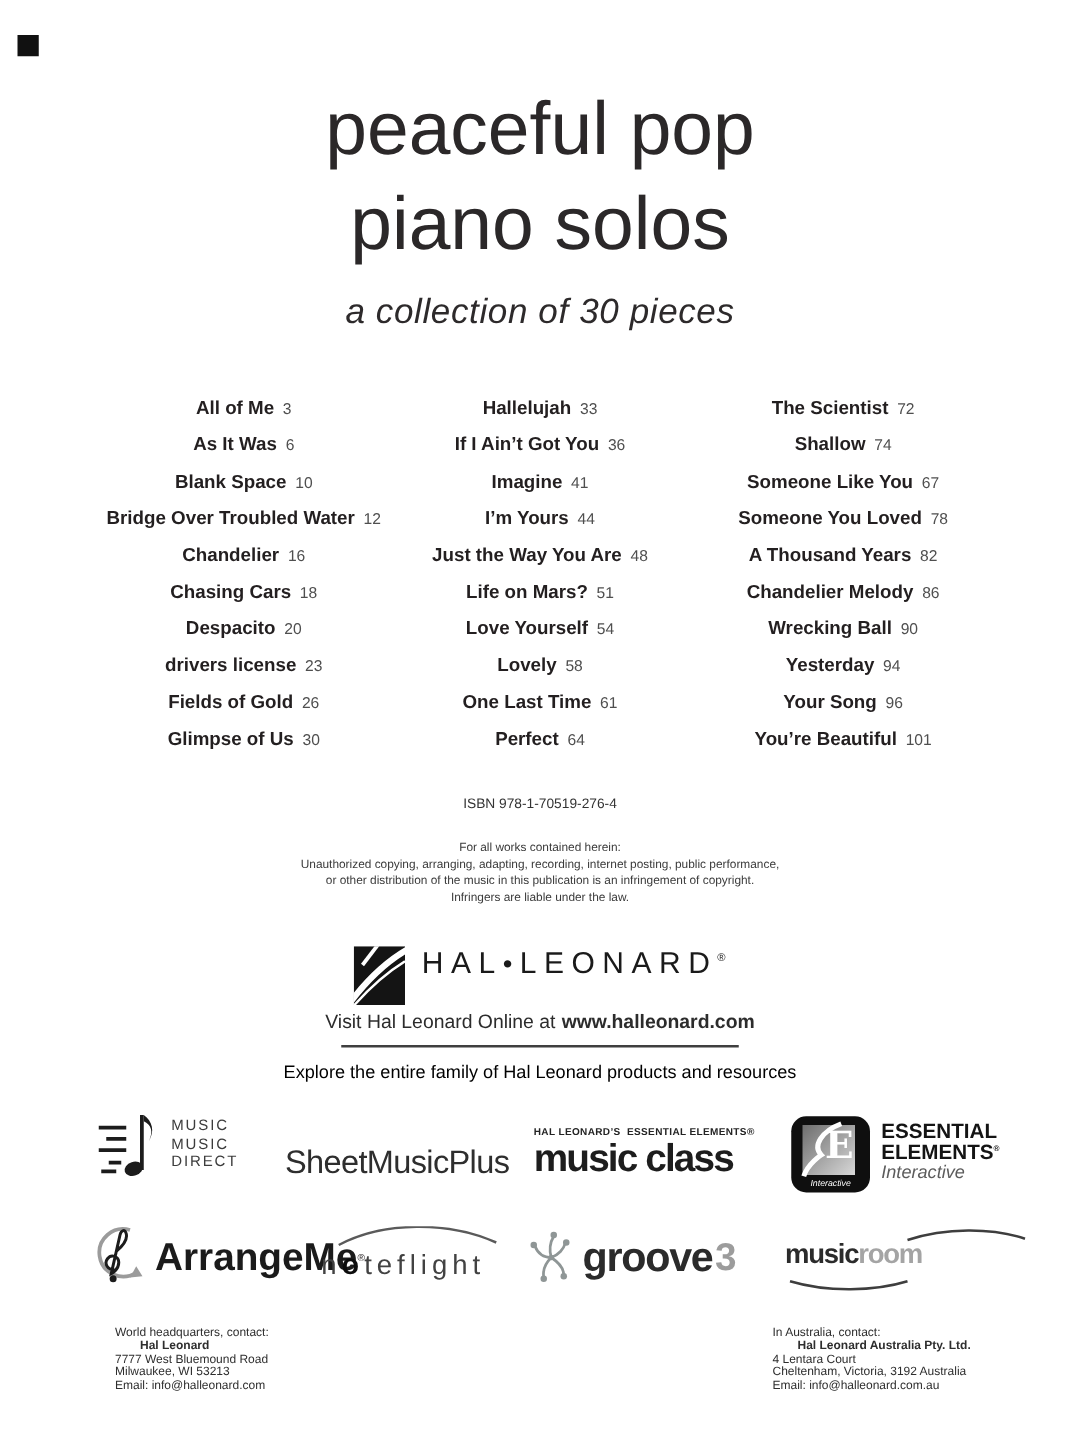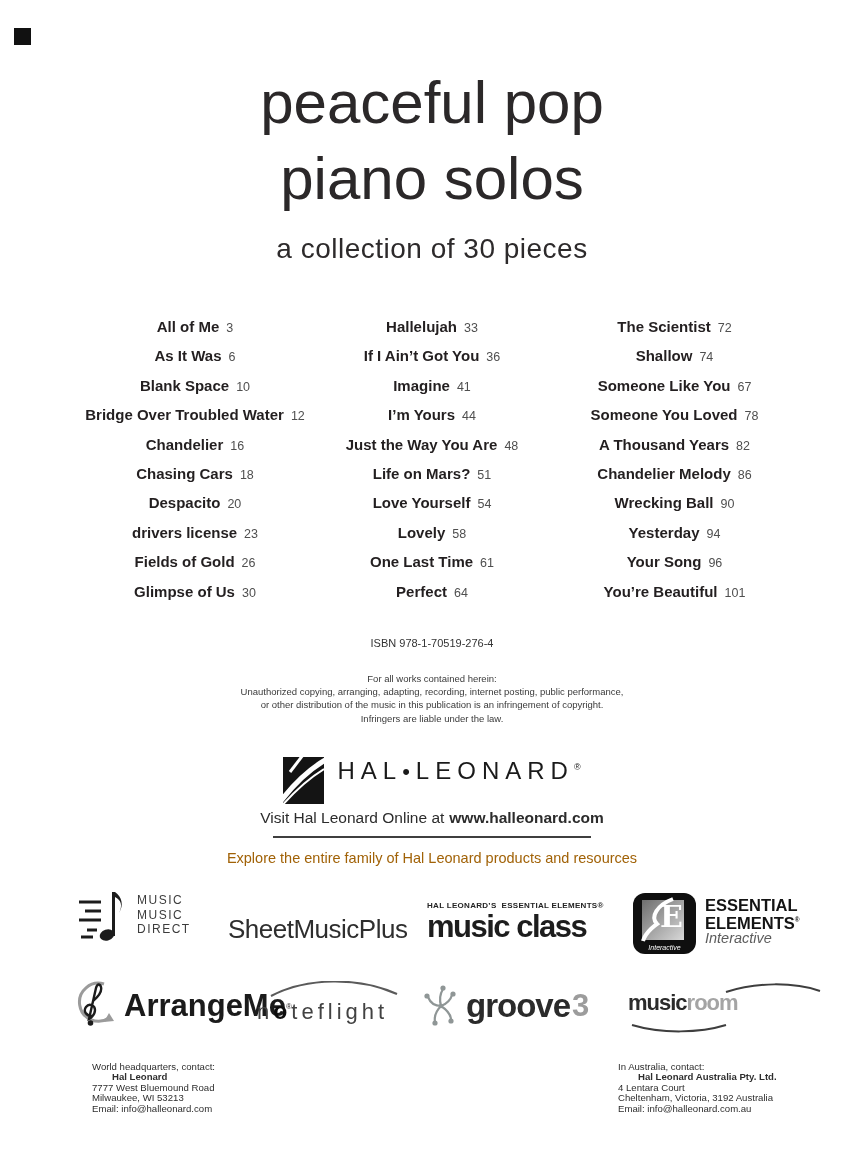--- a/index.html
+++ b/index.html
@@ -6,21 +6,21 @@
   .page{position:relative;width:864px;height:1152px;background:#ffffff;overflow:hidden;
         font-family:"Liberation Sans",sans-serif;color:#231f20;}
 
   .corner-mark{position:absolute;left:14px;top:28px;width:17px;height:17px;background:#111;}
 
   
   .title-line{position:absolute;left:0;width:100%;text-align:center;
               font-weight:300;color:#2b2829;font-size:60px;line-height:74px;}
   .title-line.l1{top:66px;} .title-line.l2{top:142px;}
   .subtitle{position:absolute;left:0;top:233px;width:100%;text-align:center;
-            font-weight:300;color:#2d2a2b;font-size:28px;letter-spacing:0.5px;}
+            font-weight:300;color:#2d2a2b;font-size:28px;letter-spacing:0.5px;font-style:italic;}
 
   
   .toc-col{position:absolute;top:312px;}
   .toc-col.c1{left:20px;width:350px;}
   .toc-col.c2{left:307px;width:250px;}
   .toc-col.c3{left:552px;width:245px;}
   .r{height:29.4px;line-height:29.4px;text-align:center;white-space:nowrap;}
   .s{font-weight:700;font-size:15px;color:#231f20;}
   .p{font-size:12.5px;color:#4f4f4f;margin-left:7px;}
 
@@ -32,21 +32,21 @@
   
   .hl-row{position:absolute;left:0;top:757px;width:100%;display:flex;justify-content:center;align-items:flex-start;}
   .hl-mark{display:block;}
   .hl-word{margin-left:13px;margin-bottom:3px;font-size:24px;letter-spacing:6px;color:#1a1a1a;white-space:nowrap;}
   .hl-dot{font-size:22px;letter-spacing:6px;}
   .hl-reg{font-size:9px;vertical-align:super;letter-spacing:0;}
 
   .visit{position:absolute;left:0;top:809px;width:100%;text-align:center;font-size:15.5px;color:#2c2c2c;}
   .visit b{margin-left:5px;}
   .rule{position:absolute;left:273px;top:836px;width:318px;height:2px;background:#3f3f3f;}
-  .explore{position:absolute;left:0;top:850px;width:100%;text-align:center;font-size:14.5px;color:#a16207;}
+  .explore{position:absolute;left:0;top:850px;width:100%;text-align:center;font-size:14.5px;color:#000000;}
 
   
   .smd{position:absolute;left:75px;top:886px;display:flex;align-items:center;}
   .smd-text{margin-left:8px;font-size:12px;line-height:14.6px;letter-spacing:1.5px;color:#3c3c3c;}
   .smp{position:absolute;left:228px;top:914px;font-size:26px;letter-spacing:-0.5px;color:#2e2e2e;}
   .mclass{position:absolute;left:427px;top:901px;}
   .mclass-tag{font-size:8px;font-weight:700;letter-spacing:0.3px;color:#232323;white-space:pre;}
   .mclass-name{margin-top:2px;font-size:31px;font-weight:700;letter-spacing:-1.5px;color:#1d1d1d;line-height:30px;}
   .eei{position:absolute;left:633px;top:893px;display:flex;}
   .eei-badge{position:relative;width:63px;height:61px;background:#0f0f0f;border-radius:12px;flex:none;}

